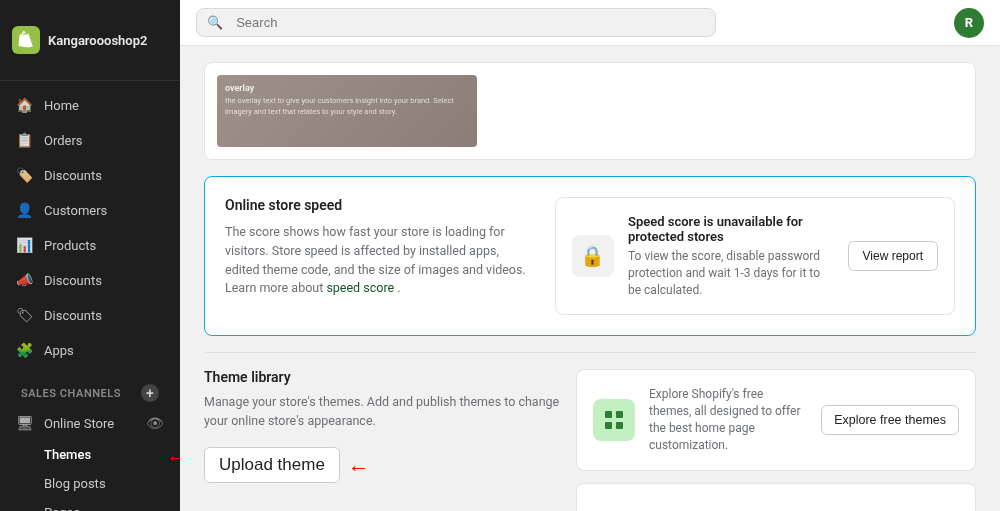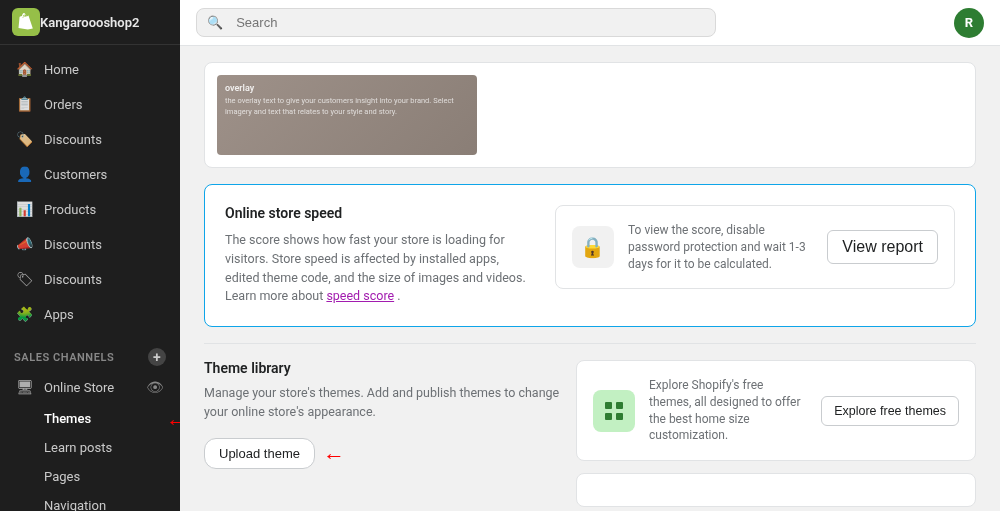--- a/index.html
+++ b/index.html
@@ -19,21 +19,22 @@
       color: #e8e8e8;
       display: flex;
       flex-direction: column;
       height: 100%;
       overflow-y: auto;
     }
 
     .sidebar-header {
       display: flex;
       align-items: center;
-      padding: 8px 12px;
+      padding: 26px 12px;
+      gap: 8px;
       border-bottom: 1px solid #333;
     }
 
     .shopify-logo {
       width: 28px;
       height: 28px;
       background: #96bf48;
       border-radius: 6px;
       display: flex;
       align-items: center;
@@ -67,21 +68,21 @@
       display: flex;
       align-items: center;
       justify-content: center;
       font-size: 14px;
       opacity: 0.85;
     }
 
     .sales-channels-header {
       display: flex;
       align-items: center;
-      justify-content: space-between;
+      justify-content: center;
       padding: 10px 14px 4px;
       font-size: 11px;
       color: #888;
       font-weight: 600;
       letter-spacing: 0.05em;
       gap: 20px;
     }
 
     .add-icon {
       width: 18px; height: 18px;
@@ -199,21 +200,21 @@
     }
 
     .theme-preview-inner {
       display: flex;
       gap: 0;
       padding: 12px;
     }
 
     .theme-preview-overlay {
       width: 260px;
-      height: 80px;
+      height: 72px;
       background: linear-gradient(135deg, #9e9189 0%, #8a7e76 100%);
       border-radius: 4px;
       position: relative;
       display: flex;
       flex-direction: column;
       padding: 8px;
     }
 
     .overlay-text {
       font-size: 9px;
@@ -251,22 +252,21 @@
       margin-bottom: 10px;
     }
 
     .speed-desc {
       font-size: 12.5px;
       color: #6d7175;
       line-height: 1.5;
     }
 
     .speed-link {
-      color: #a21caf;
-      text-decoration: underline;
+      color: #14532d;
       cursor: pointer;
     }
 
     .speed-right {
       width: 400px;
       border: 1px solid #e1e3e5;
       border-radius: 8px;
       padding: 16px;
       display: flex;
       align-items: center;
@@ -298,21 +298,21 @@
       font-size: 12px;
       color: #6d7175;
       line-height: 1.4;
     }
 
     .view-report-btn {
       border: 1px solid #c9cccf;
       background: white;
       border-radius: 6px;
       padding: 7px 14px;
-      font-size: 16px;
+      font-size: 12px;
       cursor: pointer;
       white-space: nowrap;
       color: #202223;
     }
 
     
     .divider {
       border: none;
       border-top: 1px solid #e1e3e5;
       margin: 8px 0 16px;
@@ -339,23 +339,23 @@
     .section-desc {
       font-size: 12.5px;
       color: #6d7175;
       line-height: 1.5;
       margin-bottom: 16px;
     }
 
     .upload-theme-btn {
       border: 1px solid #c9cccf;
       background: white;
-      border-radius: 12px;
+      border-radius: 6px;
       padding: 7px 14px;
-      font-size: 13px;
+      font-size: 17px;
       cursor: pointer;
       color: #202223;
     }
 
     .theme-library-right {
       width: 400px;
       display: flex;
       flex-direction: column;
       gap: 12px;
     }
@@ -491,21 +491,21 @@
   </div>
 
   <div class="themes-row" style="position:relative;">
     <div class="sub-nav-item active">
       <span>Themes</span>
     </div>
 
     <span style="color:red; font-size:22px; font-weight:bold; position:absolute; right:-8px; top:2px;">←</span>
   </div>
   <div class="sub-nav-item">
-    <span>Learn posts</span>
+    <span>Blog posts</span>
   </div>
   <div class="sub-nav-item">
     <span>Pages</span>
   </div>
   <div class="sub-nav-item">
     <span>Navigation</span>
   </div>
 
 </div>
 
@@ -535,20 +535,21 @@
         <div class="speed-title">Online store speed</div>
         <div class="speed-desc">
           <span>The score shows how fast your store is loading for visitors. Store speed is affected by installed apps, edited theme code, and the size of images and videos. Learn more about</span>
           <a class="speed-link">speed score</a>
           <span> .</span>
         </div>
       </div>
       <div class="speed-right">
         <div class="lock-icon-wrap">🔒</div>
         <div class="speed-right-text">
+          <div class="speed-right-title">Speed score is unavailable for protected stores</div>
           <div class="speed-right-desc">To view the score, disable password protection and wait 1-3 days for it to be calculated.</div>
         </div>
         <button class="view-report-btn">View report</button>
       </div>
     </div>
 
     <hr class="divider">
 
     <div class="theme-library-section">
       <div class="theme-library-left">
@@ -565,21 +566,21 @@
         <div class="theme-card">
           <div class="theme-card-icon">
             <svg width="24" height="24" viewBox="0 0 24 24" fill="#2e7d32">
                 <rect x="3" y="3" width="7" height="7" rx="1"></rect>
                 <rect x="14" y="3" width="7" height="7" rx="1"></rect>
                 <rect x="3" y="14" width="7" height="7" rx="1"></rect>
                 <rect x="14" y="14" width="7" height="7" rx="1"></rect>
               </svg>
           </div>
           <div class="theme-card-body">
-            <div class="theme-card-desc">Explore Shopify's free themes, all designed to offer the best home size customization.</div>
+            <div class="theme-card-desc">Explore Shopify's free themes, all designed to offer the best home page customization.</div>
           </div>
           <button class="theme-card-btn">Explore free themes</button>
         </div>
 
         <div class="theme-card">
           
           
           
         </div>
       </div>

